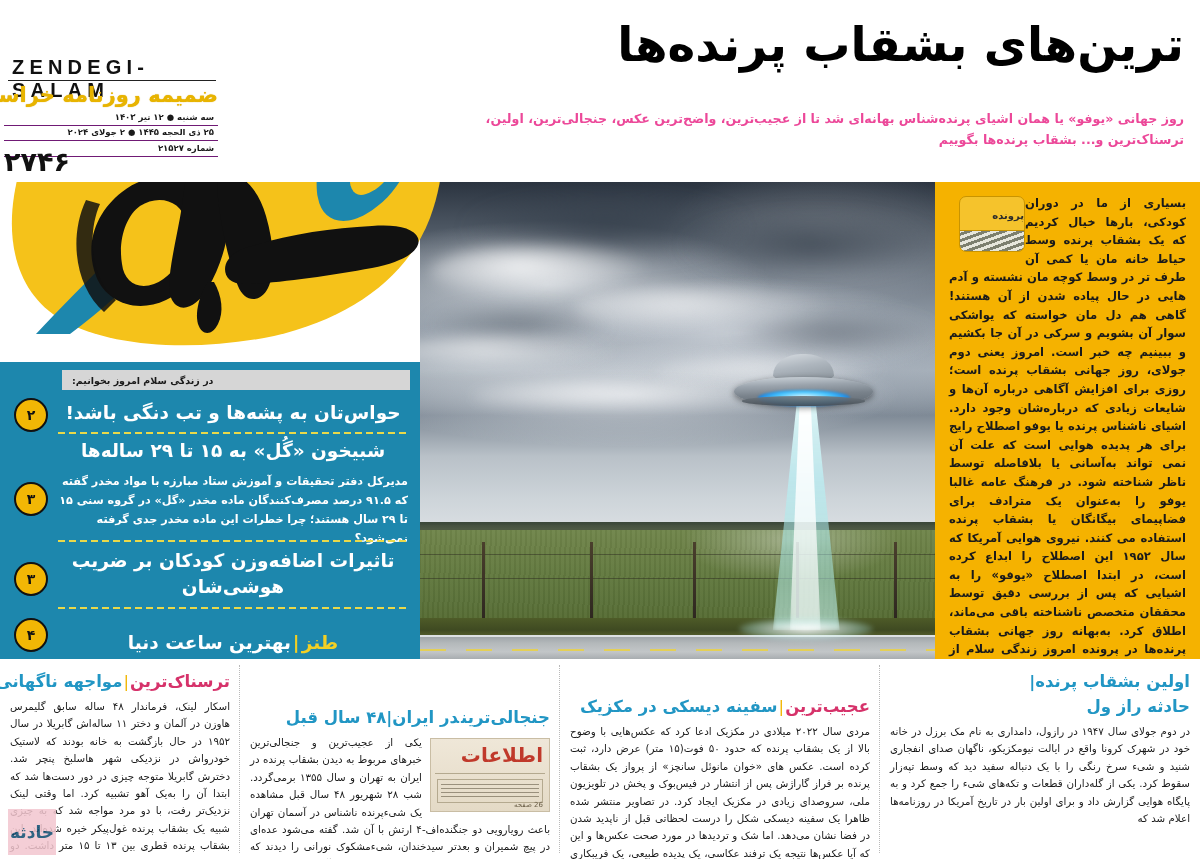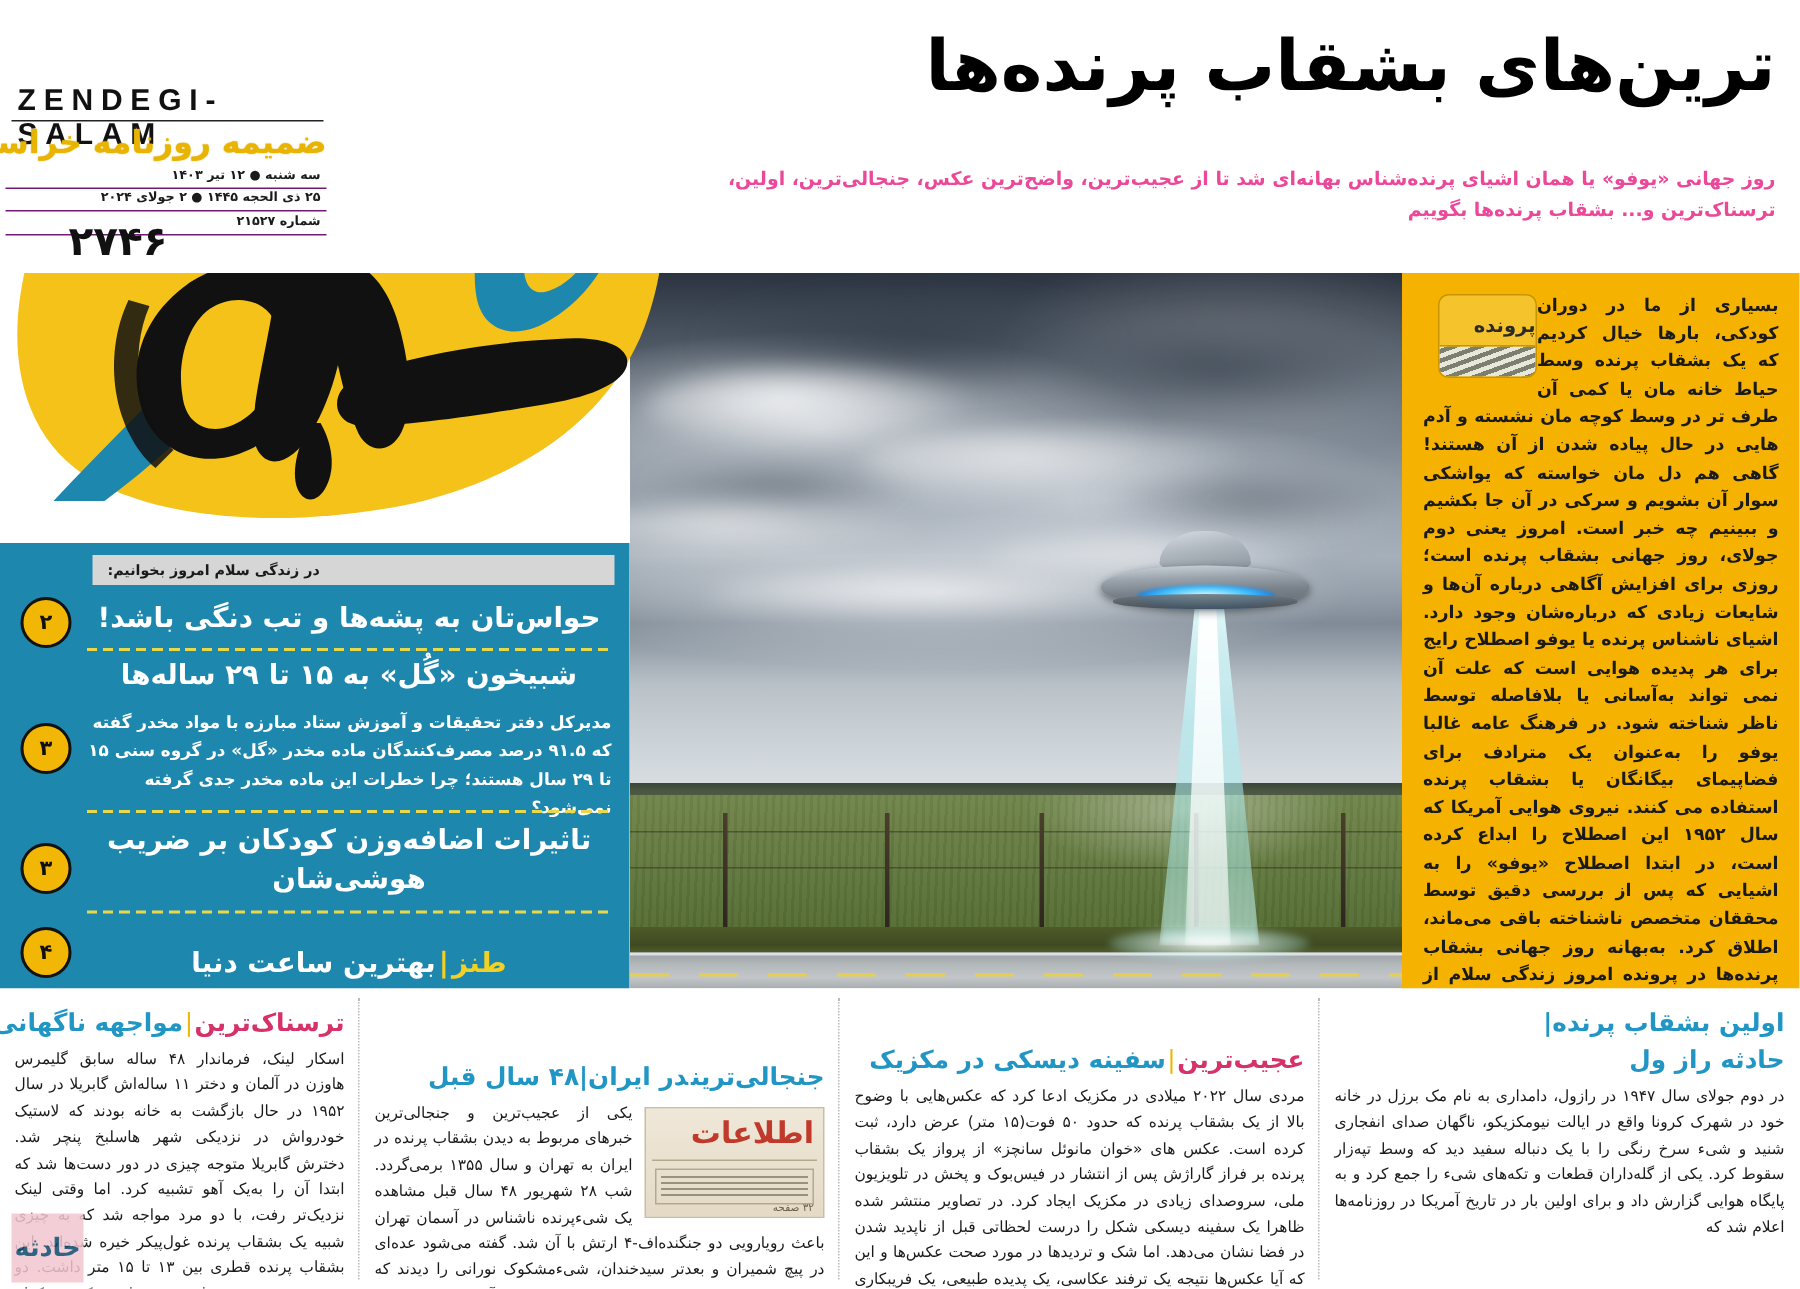--- a/index.html
+++ b/index.html
@@ -26,21 +26,21 @@
     text-shadow: 0 0 1px #d8a600;
   }
   .date-block { position:absolute; left:4px; top:110px; width:214px; }
   .date-line {
     border-bottom:1px solid #701a75; text-align:right;
     font-size:8.5px; color:#1a1a1a; padding:1.5px 4px 2px 0; line-height:11px;
     white-space:nowrap; font-weight:600;
   }
   .issue-no {
     position:absolute; left:4px; top:146px; width:150px;
-    font-size:27px; font-weight:700; color:#111; text-align:center; letter-spacing:1px;
+    font-size:27px; font-weight:700; color:#111; text-align:left; letter-spacing:1px;
   }
 
   
   .blob-wrap { position:absolute; left:0; top:0; width:455px; height:365px; z-index:20; pointer-events:none; }
 
   
   .head-zone { position:absolute; left:455px; top:0; width:745px; height:182px; background:#fff; z-index:25; }
   .main-headline {
     position:absolute; right:16px; top:14px; width:712px;
     text-align:right; font-size:47px; font-weight:700; color:#000;
@@ -204,21 +204,21 @@
     position:absolute; right:0; top:182px; width:265px; height:477px;
     background:#f5b200; z-index:22; padding:12px 14px 8px 14px;
   }
   .dossier-badge {
     float:left; width:66px; height:56px; margin:2px 0 2px 10px;
     background:#f5c32c; border:1.5px solid #c99400; border-radius:7px;
     position:relative; overflow:hidden;
   }
   .dossier-badge .dlabel {
     position:absolute; top:13px; left:0; right:0; text-align:center;
-    font-size:13px; font-weight:700; color:#2b2b2b;margin-left:36px;
+    font-size:10px; font-weight:700; color:#2b2b2b;margin-left:36px;
   }
   .dossier-badge .wave {
     position:absolute; left:0; right:0; bottom:0; height:21px;
     background:
       repeating-linear-gradient(-20deg, #7c7f6e 0 3px, #e7e7dc 3px 6px);
     border-top:1px solid #c99400;
   }
   .yellow-text {
     font-size:11.6px; line-height:18.6px; color:#1a1a1a;
     text-align:justify; font-weight:700; direction:rtl;
@@ -412,21 +412,21 @@
 
     <div class="bcol c2">
       <div class="bhead">
         <span class="k2">جنجالی‌ترین</span><span class="pipe"></span><span class="k2">در ایران|۴۸ سال قبل</span>
       </div>
       <div class="clip">
         <div class="clip-title">اطلاعات</div>
         <div class="clip-rule"></div>
         <div class="clip-box"></div>
         <div class="clip-lines"></div>
-        <div class="clip-cap">۳۲ صفحه</div>
+        <div class="clip-cap">26 صفحه</div>
       </div>
       <div class="bbody">یکی از عجیب‌ترین و جنجالی‌ترین خبر‌های مربوط به دیدن بشقاب پرنده در ایران به تهران و سال ۱۳۵۵ برمی‌گردد. شب ۲۸ شهریور ۴۸ سال قبل مشاهده یک شی‌ءپرنده ناشناس در آسمان تهران باعث رویارویی دو جنگنده‌اف-۴ ارتش با آن شد. گفته می‌شود عده‌ای در پیچ شمیران و بعدتر سیدخندان، شی‌ءمشکوک نورانی را دیدند که ستاد نیروی هوایی را مجبور به واکنش کرد. آن‌ها سعی کردند شی‌ءپرنده را شناسایی و معدوم کنند اما موفق نشدند، چون پیش از نشان دادن هر گونه عکس‌العملی متوجه شدند، دستگاه‌های الکترونیکی و</div>
     </div>
 
     <div class="bcol c1">
       <div class="bhead">
         <span class="k1">ترسناک‌ترین</span><span class="pipe">|</span><span class="k2">مواجهه ناگهانی وسط جاده</span>
       </div>
       <div class="bbody">اسکار لینک، فرماندار ۴۸ ساله سابق گلیمرس هاوزن در آلمان و دختر ۱۱ ساله‌اش گابریلا در سال ۱۹۵۲ در حال بازگشت به خانه بودند که لاستیک خودرو‌اش در نزدیکی شهر هاسلبخ پنچر شد. دخترش گابریلا متوجه چیزی در دور دست‌ها شد که ابتدا آن را به‌یک آهو تشبیه کرد. اما وقتی لینک نزدیک‌تر رفت، با دو مرد مواجه شد که به چیزی شبیه یک بشقاب پرنده غول‌پیکر خیره شده‌اند. این بشقاب پرنده قطری بین ۱۳ تا ۱۵ متر داشت. دو ردیف روزنه در دور لبه وجود داشت که هر کدام قطری در حدود سه متر داشتند. بنا به گزارش سیا، زمانی که گابریلا پدرش را صدا زد، آن دو مرد جا خورده و با سوار شدن بر آن بشقاب پرنده از محل دور شدند و بشقاب پرنده</div>
       <div class="pink-wm">

